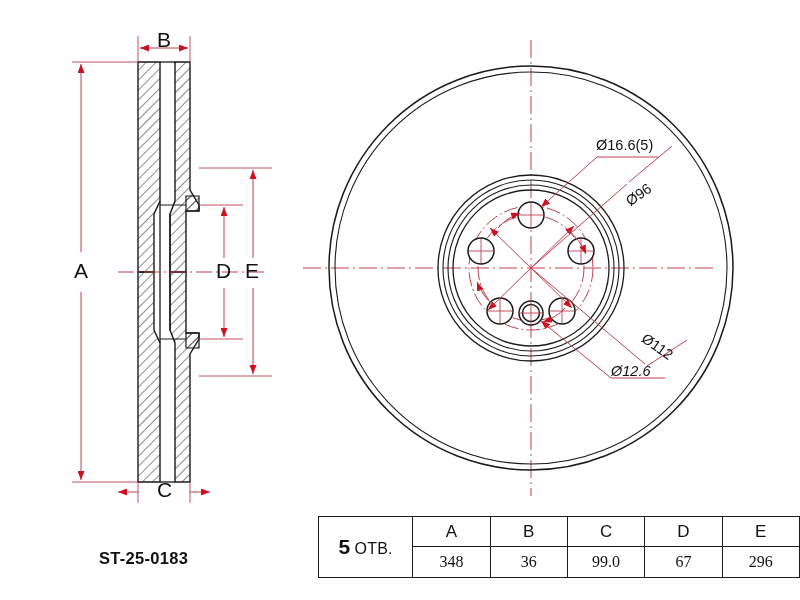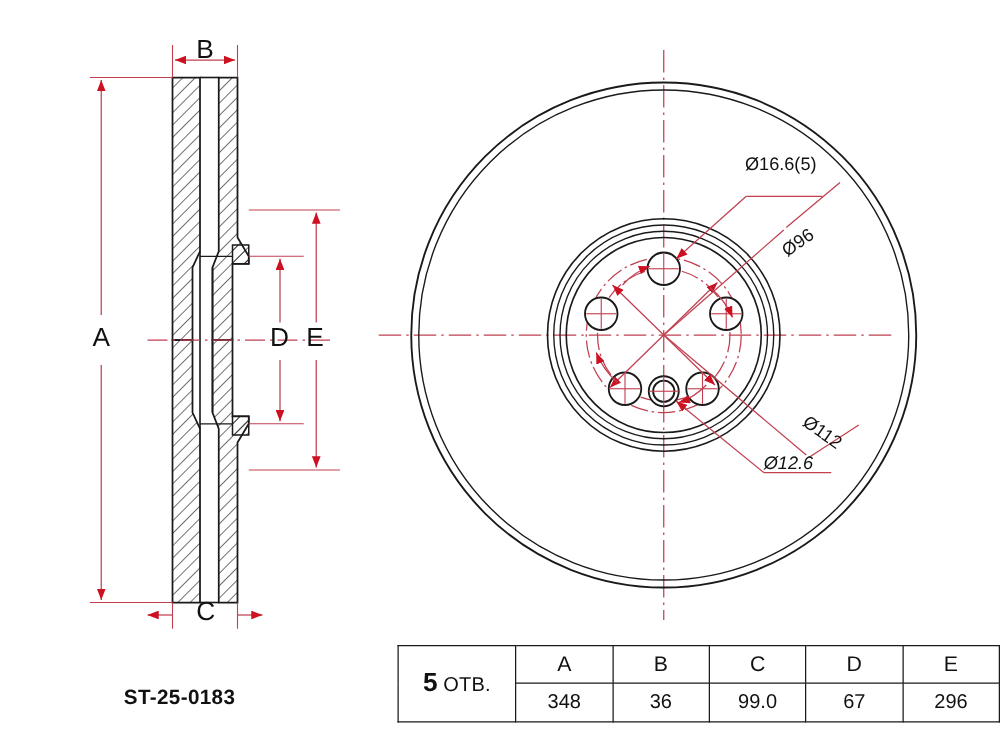--- a/index.html
+++ b/index.html
@@ -72,20 +72,21 @@
     padding: 0;
   }
   #spec-table th {
     font-size: 17px;
     height: 29px;
     width: 78px;
   }
   #spec-table td.val {
     font-size: 16px;
     height: 30px;
+    font-family: Liberation Serif, serif;
   }
   #spec-table td.holes {
     width: 82px;
     font-size: 16px;
     padding: 0 6px;
     white-space: nowrap;
   }
   #spec-table td.holes .num {
     font-size: 21px;
     font-weight: bold;
@@ -266,21 +267,21 @@
 <div class="lbl dim-letter" style="left:157px; top:28px;">B</div>
 
 <div class="lbl dim-letter" style="left:74px; top:259px;">A</div>
 
 <div class="lbl dim-letter" style="left:216px; top:259px;">D</div>
 
 <div class="lbl dim-letter" style="left:245px; top:259px;">E</div>
 
 <div class="lbl dim-letter" style="left:157px; top:478px;">C</div>
 
-<div class="lbl callout" style="left:596px; top:124px;">Ø16.6(5)</div>
+<div class="lbl callout" style="left:596px; top:137px;">Ø16.6(5)</div>
 
 <div class="lbl callout rot-n35" style="left:632px; top:193px;">Ø96</div>
 
 <div class="lbl callout rot-p35" style="left:648px; top:330px;">Ø112</div>
 
 <div class="lbl callout" style="left:611px; top:363px;font-style:italic;">Ø12.6</div>
 
 <div id="part-number">ST-25-0183</div>
 
 <table id="spec-table">

